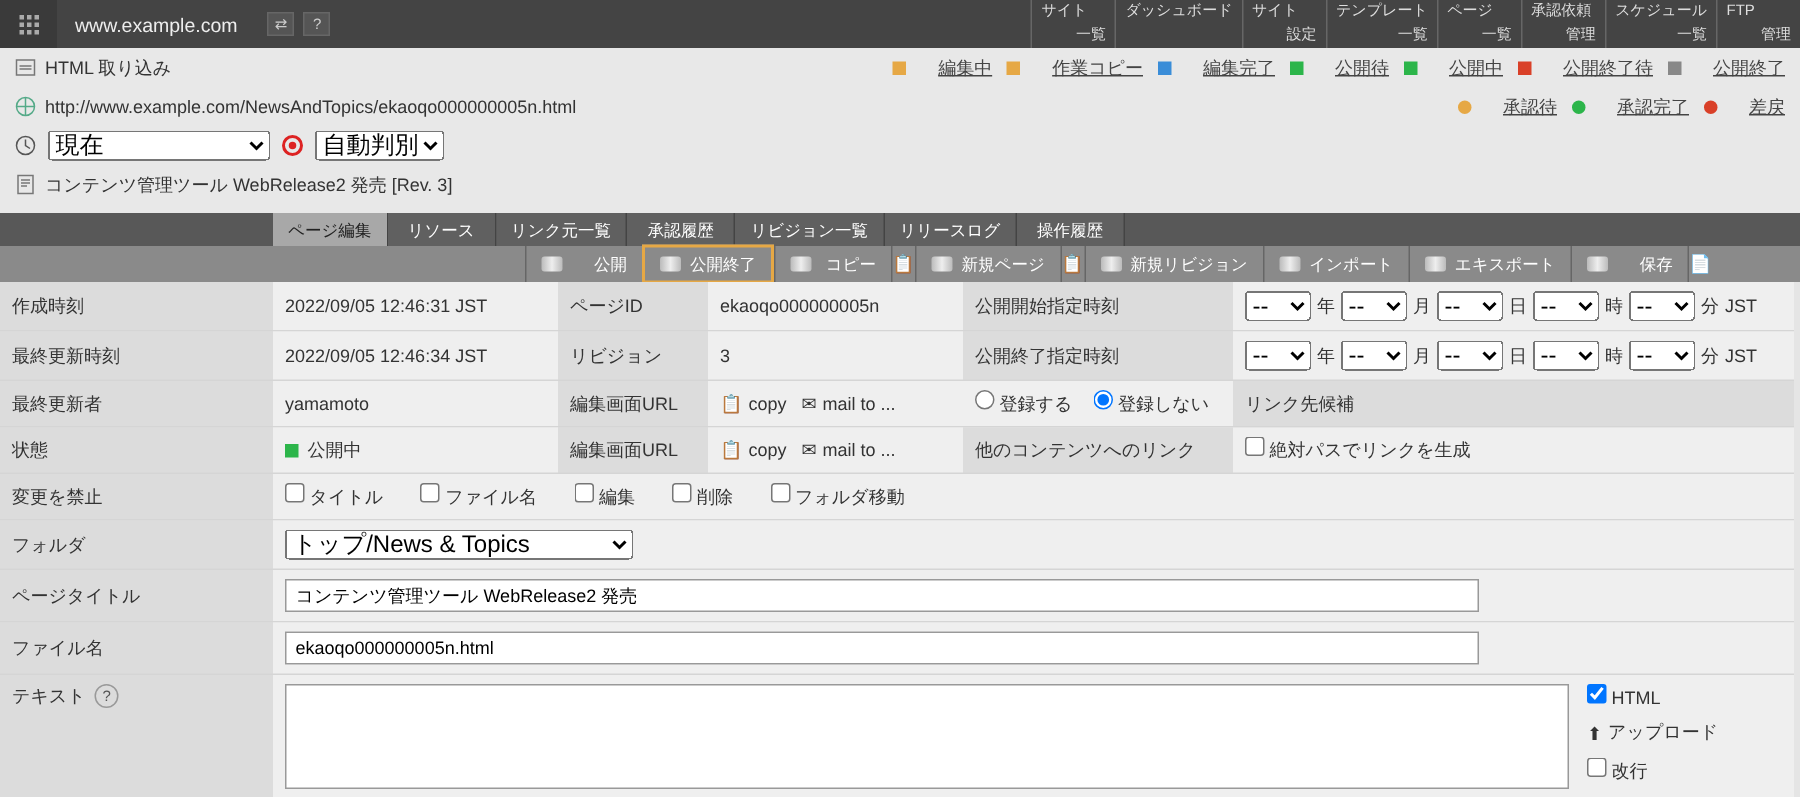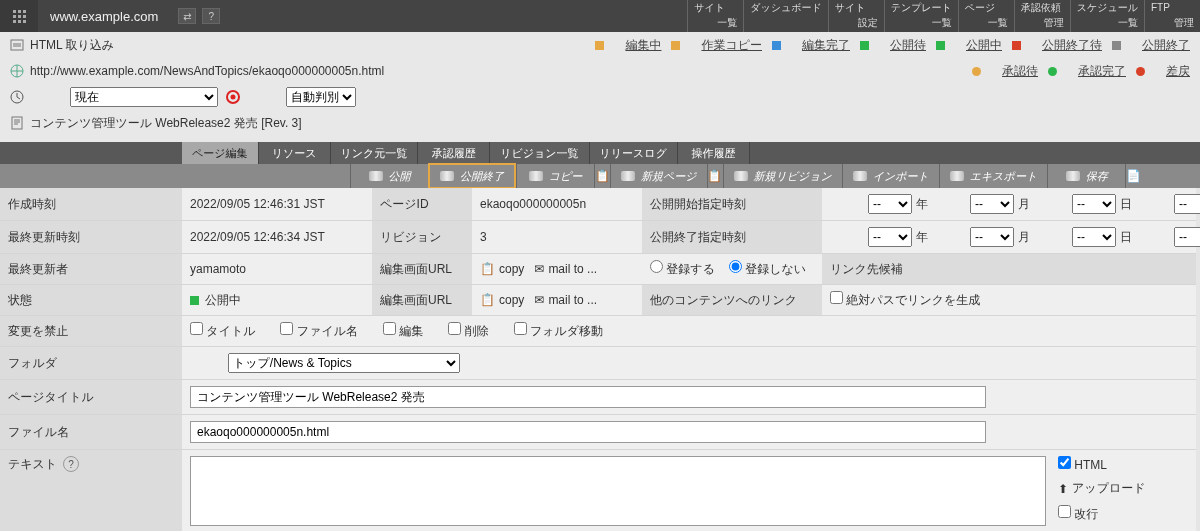--- a/index.html
+++ b/index.html
@@ -18,28 +18,28 @@
 .top-tab-sub { font-size: 10px; color: #ddd; text-align: right; margin-bottom: 2px; }
 .info-rows { background: #e8e8e8; }
 .info-row { display: flex; align-items: center; padding: 0 10px; min-height: 26px; }
 .info-row .left { display: flex; align-items: center; gap: 6px; }
 .small-icon { width: 14px; height: 14px; display: inline-flex; align-items: center; justify-content: center; }
 .status-legend { display: flex; gap: 10px; font-size: 12px; color: #444; }
 .status-legend .item { display: flex; align-items: center; gap: 21px; text-decoration: underline; }
 .sq { width: 9px; height: 9px; display: inline-block; }
 .circ { width: 9px; height: 9px; border-radius: 50%; display: inline-block; }
 .row-controls { display: flex; align-items: center; gap: 8px; }
-select { font-size: 12px; height: 20px; margin-left: 38px; }
+select { font-size: 16px; height: 20px; }
 .tabs-row { display: flex; background: #585858; height: 22px; margin-top: 6px; }
 .tabs-row .spacer-left { width: 182px; }
 .tab { background: #606060; color: #fff; font-size: 11px; padding: 0 10px; display: flex; align-items: center; border-right: 1px solid #444; cursor: pointer; min-width: 72px; justify-content: center; }
 .tab.active { background: #a8a8a8; color: #222; }
 .toolbar { display: flex; background: #8a8a8a; height: 24px; align-items: stretch; }
 .toolbar .spacer-left { width: 350px; }
-.tool-btn { background: #8a8a8a; color: #fff; border-left: 1px solid #666; display: flex; align-items: center; padding: 0 10px; gap: 6px; font-size: 11px; cursor: pointer; min-width: 78px; justify-content: center; font-style: italic; }
+.tool-btn { background: #8a8a8a; color: #fff; border-left: 1px solid #666; display: flex; align-items: center; padding: 0 10px; gap: 6px; font-size: 11px; cursor: pointer; min-width: 78px; justify-content: space-between; }
 .tool-btn.highlighted { border: 2px solid #e6a845; background: #8a8a8a; margin: -1px 0; }
 .tool-icn { width: 14px; height: 10px; background: linear-gradient(to right,#bbb,#eee,#bbb); border-radius: 2px; }
 .tool-side-icon { width: 16px; color: #222; display:flex; align-items:center; justify-content:center; border-left:1px solid #666; font-size:12px; }
 .details-grid { display: grid; grid-template-columns: 182px 190px 100px 170px 180px 374px; background: #e5e5e5; }
 .cell { padding: 6px 8px; border-bottom: 1px solid #d5d5d5; display: flex; align-items: center; min-height: 30px; font-size: 12px; }
 .cell.label { background: #dcdcdc; }
 .cell.value { background: #efefef; }
 .date-selects { display: flex; align-items: center; gap: 4px; font-size: 12px; }
 .date-selects select { width: 44px; }
 .copy-link { display: inline-flex; align-items: center; gap: 4px; margin-right: 10px; color: #333; }

